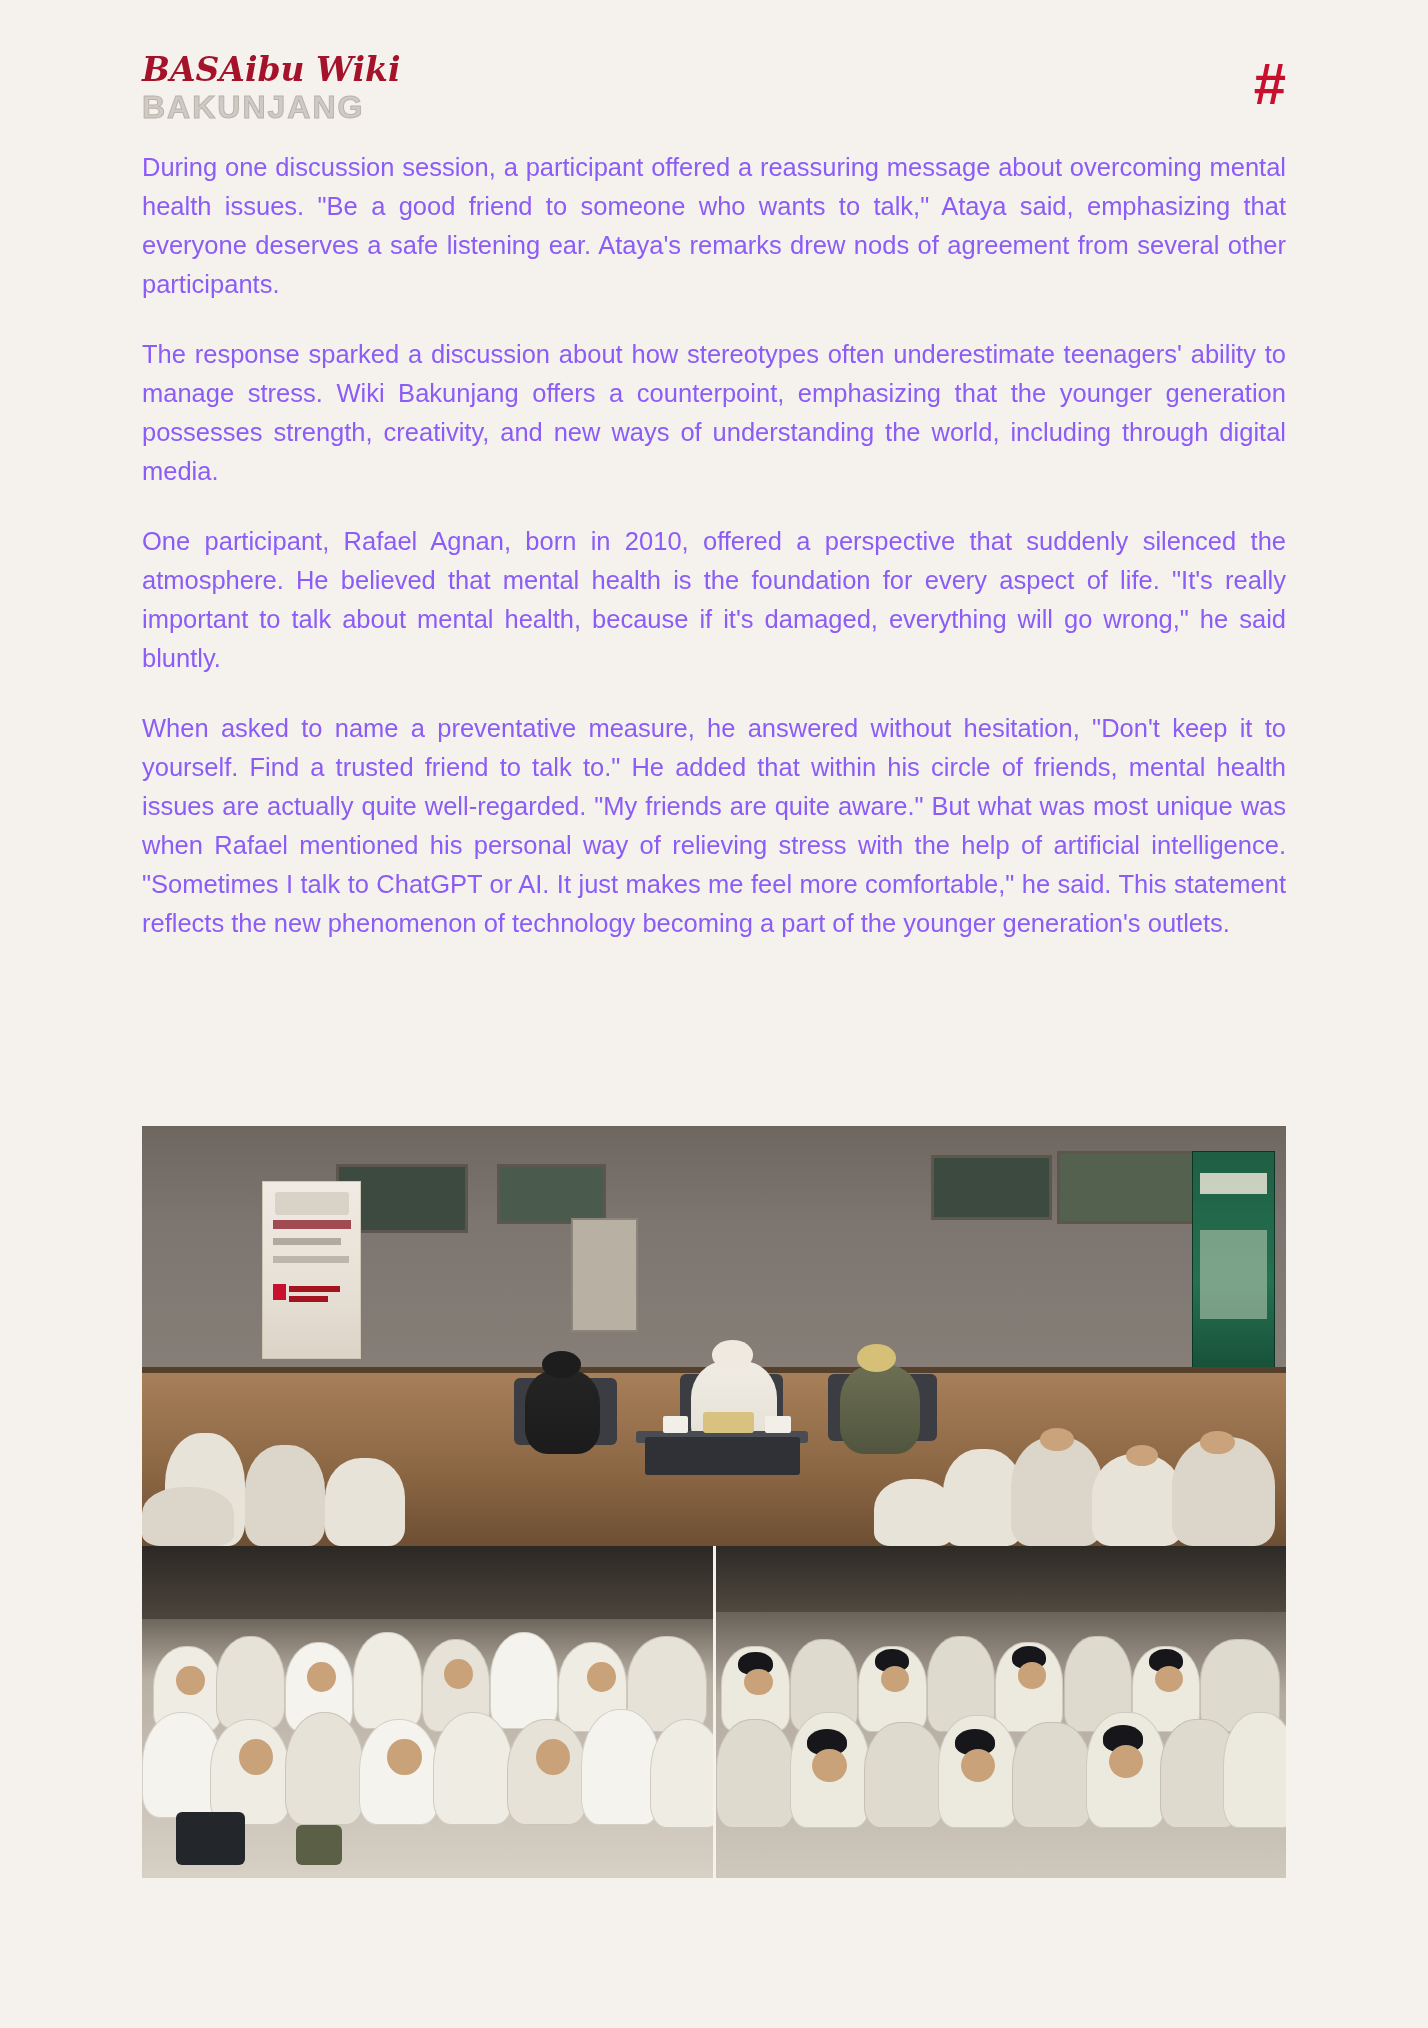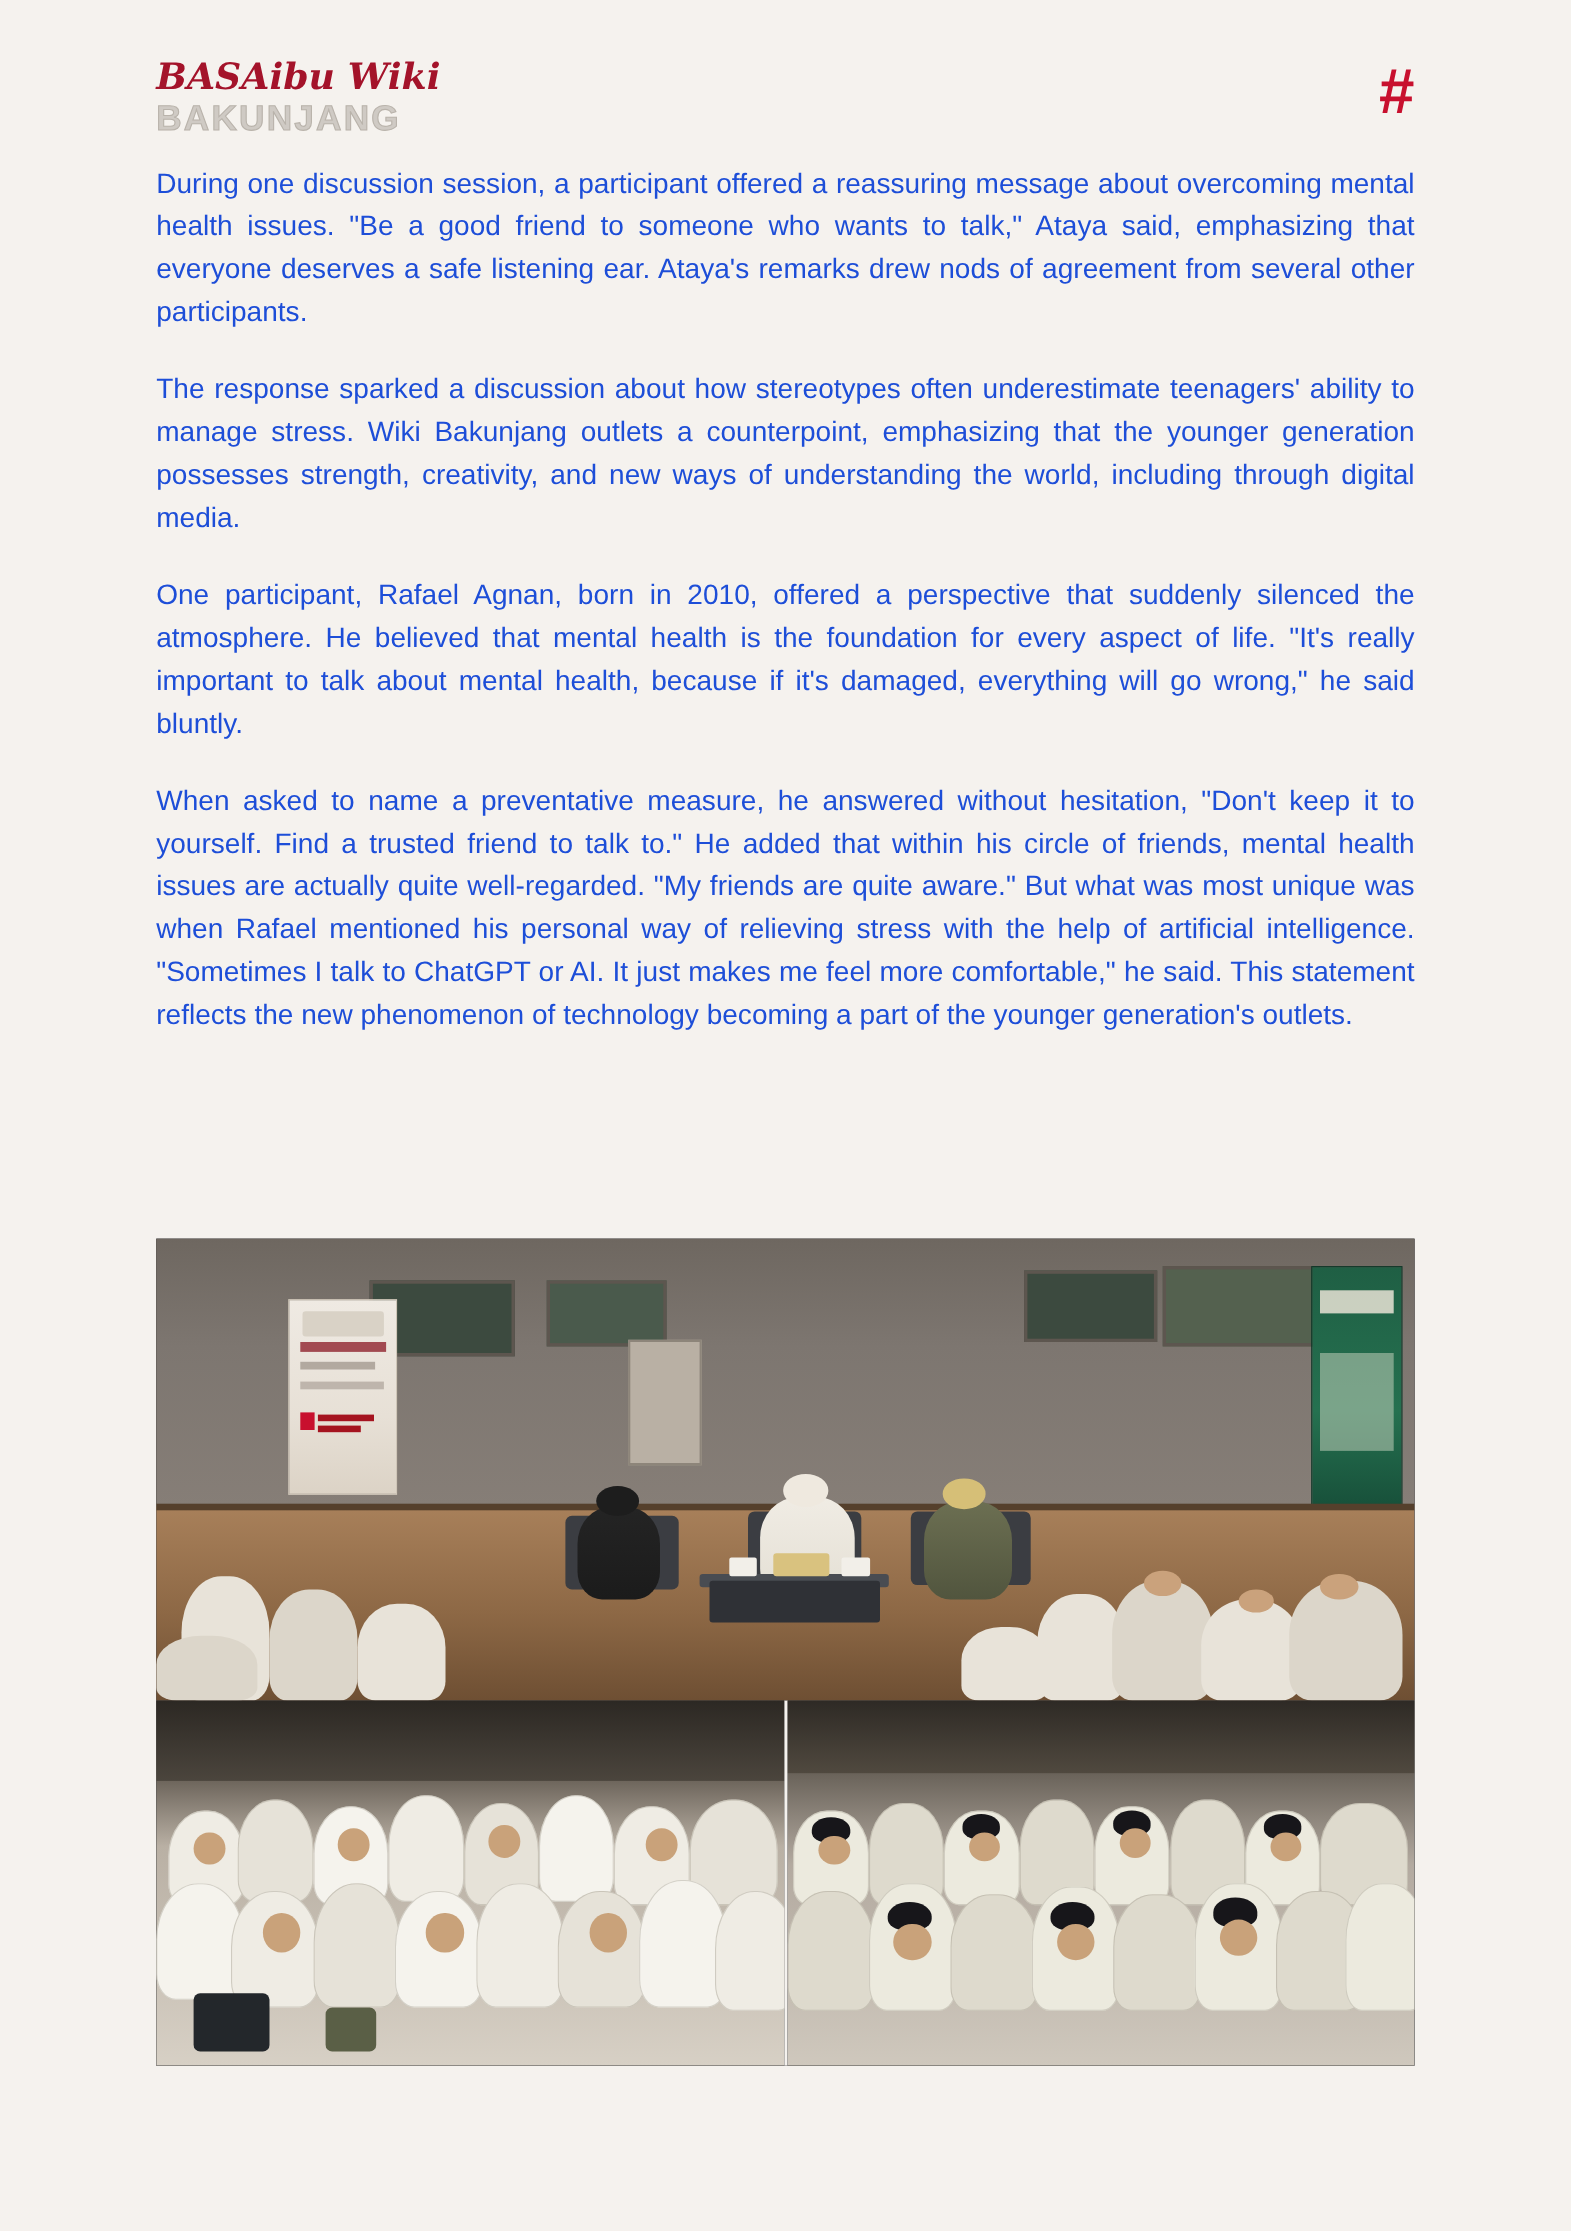--- a/index.html
+++ b/index.html
@@ -97,21 +97,21 @@
     left: 142px;
     top: 148px;
     width: 1144px;
   }
   .para {
     font-family: "Liberation Sans", sans-serif;
     font-size: 25.5px;
     line-height: 39px;
     text-align: justify;
     text-justify: inter-word;
-    color: #1d4ed8;
+    color: #8b5cf6;
     margin: 0 0 31px 0;
   }
   .para:last-child { margin-bottom: 0; }
   
   .collage {
     position: absolute;
     left: 142px;
     top: 1126px;
     width: 1144px;
     height: 752px;
@@ -308,21 +308,21 @@
       <div class="brand-title">BASAibu Wiki</div>
       <div class="brand-sub">BAKUNJANG</div>
     </div>
     <div class="brand-right">
       <div class="hash-mark">#</div>
     </div>
   </div>
 
   <div class="content">
     <p class="para">During one discussion session, a participant offered a reassuring message about overcoming mental health issues. "Be a good friend to someone who wants to talk," Ataya said, emphasizing that everyone deserves a safe listening ear. Ataya's remarks drew nods of agreement from several other participants.</p>
-    <p class="para">The response sparked a discussion about how stereotypes often underestimate teenagers' ability to manage stress. Wiki Bakunjang outlets a counterpoint, emphasizing that the younger generation possesses strength, creativity, and new ways of understanding the world, including through digital media.</p>
+    <p class="para">The response sparked a discussion about how stereotypes often underestimate teenagers' ability to manage stress. Wiki Bakunjang offers a counterpoint, emphasizing that the younger generation possesses strength, creativity, and new ways of understanding the world, including through digital media.</p>
     <p class="para">One participant, Rafael Agnan, born in 2010, offered a perspective that suddenly silenced the atmosphere. He believed that mental health is the foundation for every aspect of life. "It's really important to talk about mental health, because if it's damaged, everything will go wrong," he said bluntly.</p>
     <p class="para">When asked to name a preventative measure, he answered without hesitation, "Don't keep it to yourself. Find a trusted friend to talk to." He added that within his circle of friends, mental health issues are actually quite well-regarded. "My friends are quite aware." But what was most unique was when Rafael mentioned his personal way of relieving stress with the help of artificial intelligence. "Sometimes I talk to ChatGPT or AI. It just makes me feel more comfortable," he said. This statement reflects the new phenomenon of technology becoming a part of the younger generation's outlets.</p>
   </div>
 
   <div class="collage">
 
     <div class="photo-top">
       <div class="hall-wall"></div>
       <div class="win w1"></div>
       <div class="win w2"></div>

